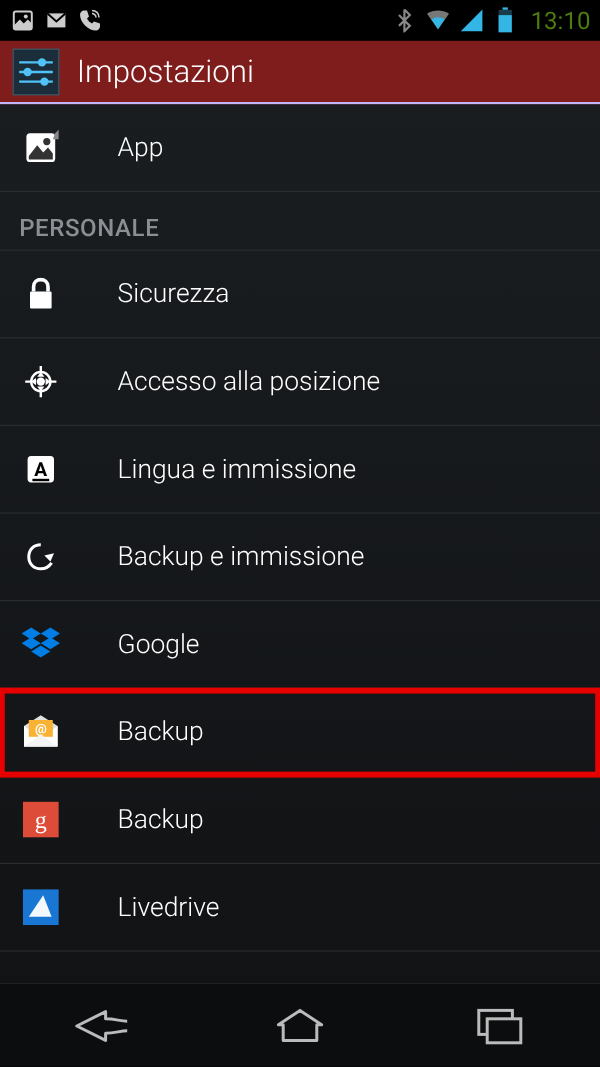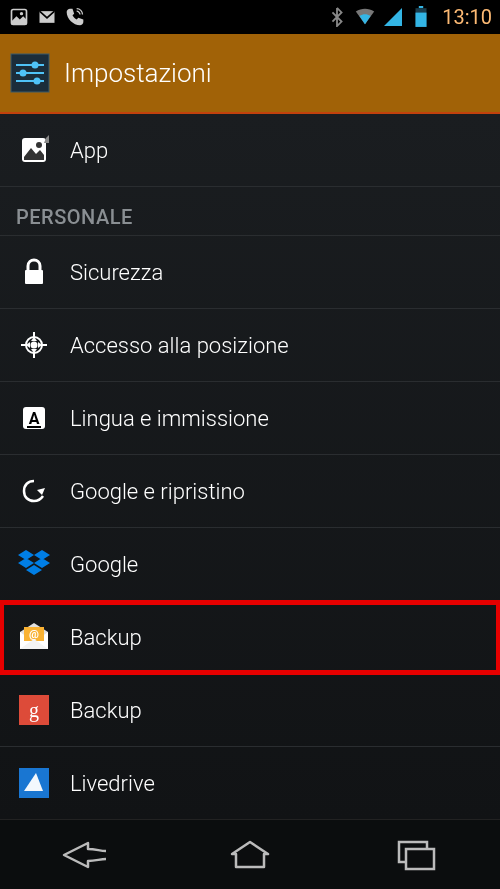--- a/index.html
+++ b/index.html
@@ -17,50 +17,50 @@
 .status-bar {
   height: 34px;
   background: #000;
   display: flex;
   align-items: center;
   padding: 0 8px;
 }
 .status-left { display: flex; gap: 6px; align-items: center; }
 .status-right { margin-left: auto; display: flex; gap: 6px; align-items: center; }
 .status-icon { width: 22px; height: 22px; display: flex; align-items: center; justify-content: center; }
-.clock { color: #fdba74; font-size: 20px; font-weight: 400; margin-left: 4px;}
+.clock { color: #4d7c0f; font-size: 20px; font-weight: 400; margin-left: 4px;}
 .app-header {
-  height: 80px;
-  background: #a16207;
+  height: 53px;
+  background: #7f1d1d;
   display: flex;
   align-items: center;
   padding: 0 10px;
   gap: 14px;
-  border-bottom: 2px solid #c2410c;
+  border-bottom: 2px solid #c4b5fd;
 }
 .header-icon {
   width: 40px; height: 40px;
   display: flex; align-items: center; justify-content: center;
 }
 .header-title { font-size: 26px; font-weight: 300; color: #fff; }
 .content {
   flex: 1;
   background: linear-gradient(#1a1d20, #111315);
   overflow-y: auto;
   padding-bottom: 4px;
 }
 .item {
   display: flex;
   align-items: center;
   gap: 18px;
   padding: 18px 16px;
   border-bottom: 1px solid #2a2d30;
 }
 .item .icon { width: 36px; height: 36px; display:flex; align-items:center; justify-content:center;}
-.item .label { font-size: 22px; font-weight: 300; color: #fff; }
+.item .label { font-size: 22px; font-weight: 300; color: #fff; margin-left: 28px; }
 .section-header {
   font-size: 20px;
   color: #8a8f93;
   font-weight: 500;
   letter-spacing: 0.5px;
   padding: 18px 16px 6px;
   border-bottom: 1px solid #2a2d30;
 }
 .highlighted {
   position: relative;
@@ -195,21 +195,21 @@
     <span class="label">Lingua e immissione</span>
   </div>
 
   <div class="item">
     <span class="icon">
       <svg width="30" height="30" viewBox="0 0 30 30">
           <path d="M15 5 C9 5 5 9 5 15 C5 21 9 25 15 25 C19 25 22 23 24 20" fill="none" stroke="#fff" stroke-width="2.5"></path>
           <path d="M26 12 L23 19 L18 14 Z" fill="#fff"></path>
         </svg>
     </span>
-    <span class="label">Google e ripristino</span>
+    <span class="label">Backup e immissione</span>
   </div>
 
 
   <div class="item">
     <span class="icon">
       <svg width="32" height="30" viewBox="0 0 32 30">
           <path d="M8 1 L16 6 L8 11 L0 6 Z M24 1 L32 6 L24 11 L16 6 Z M0 14 L8 9 L16 14 L8 19 Z M16 14 L24 9 L32 14 L24 19 Z M8 21 L16 16 L24 21 L16 26 Z" fill="#007ee5"></path>
         </svg>
     </span>
     <span class="label">Google</span>

